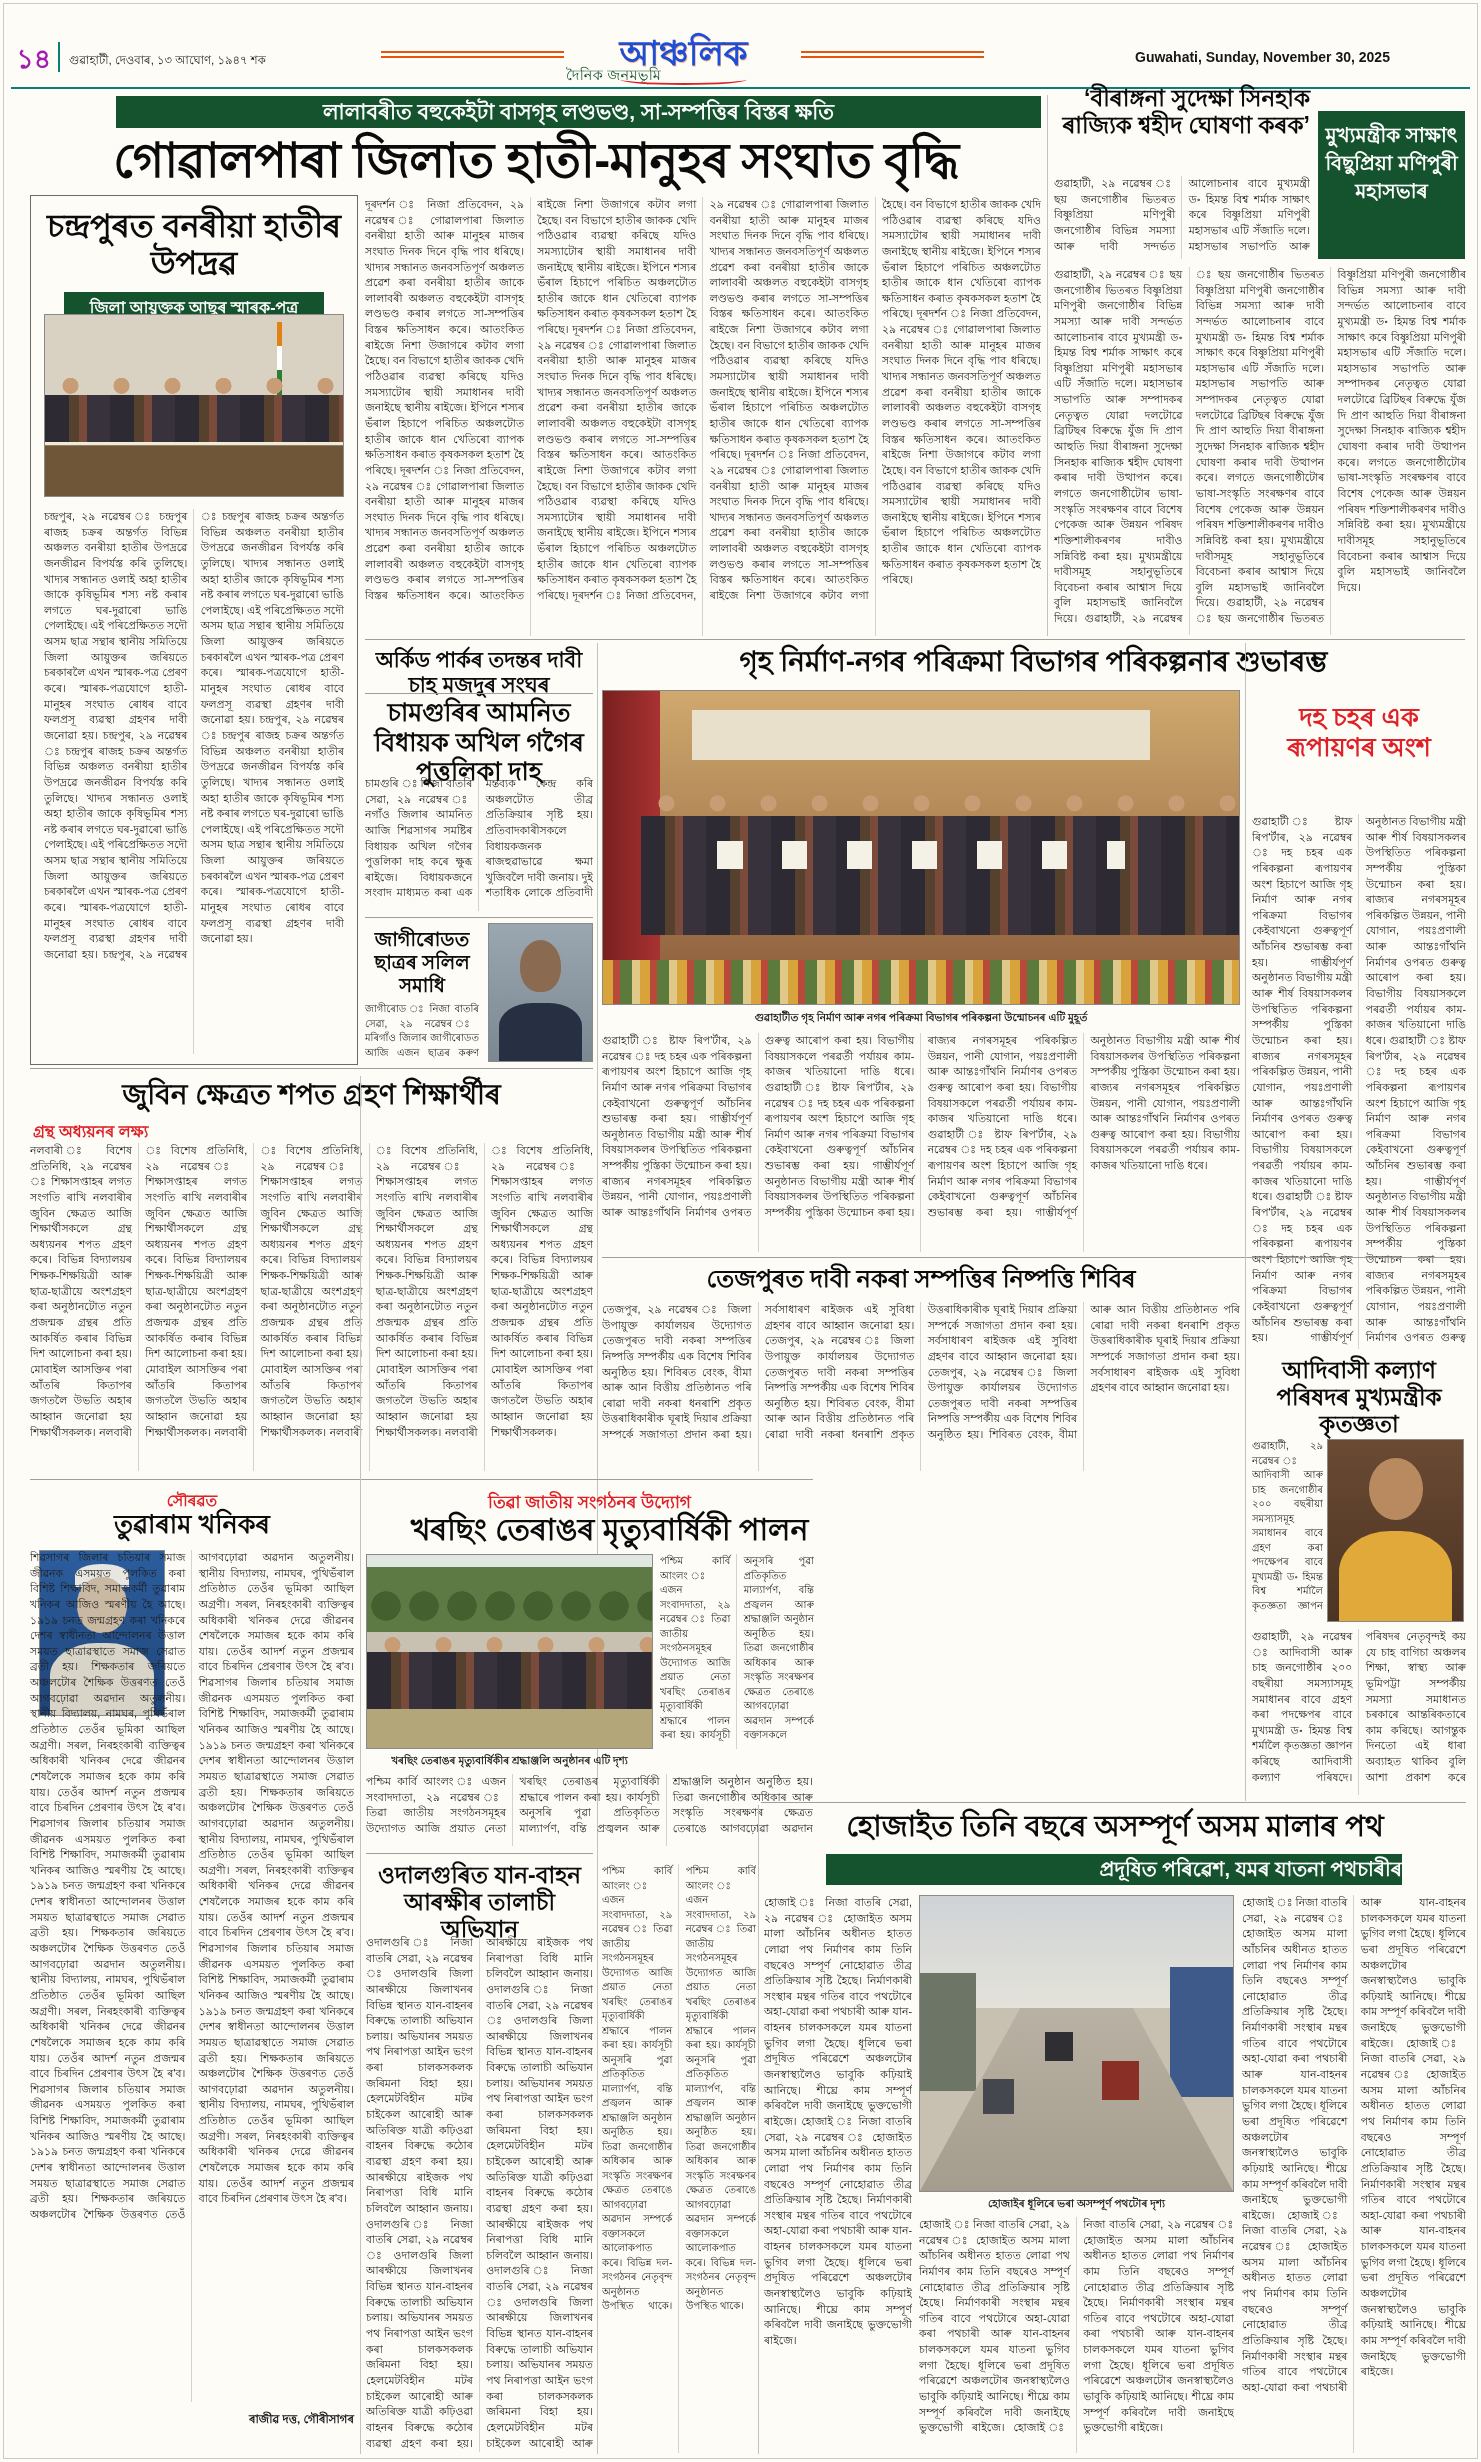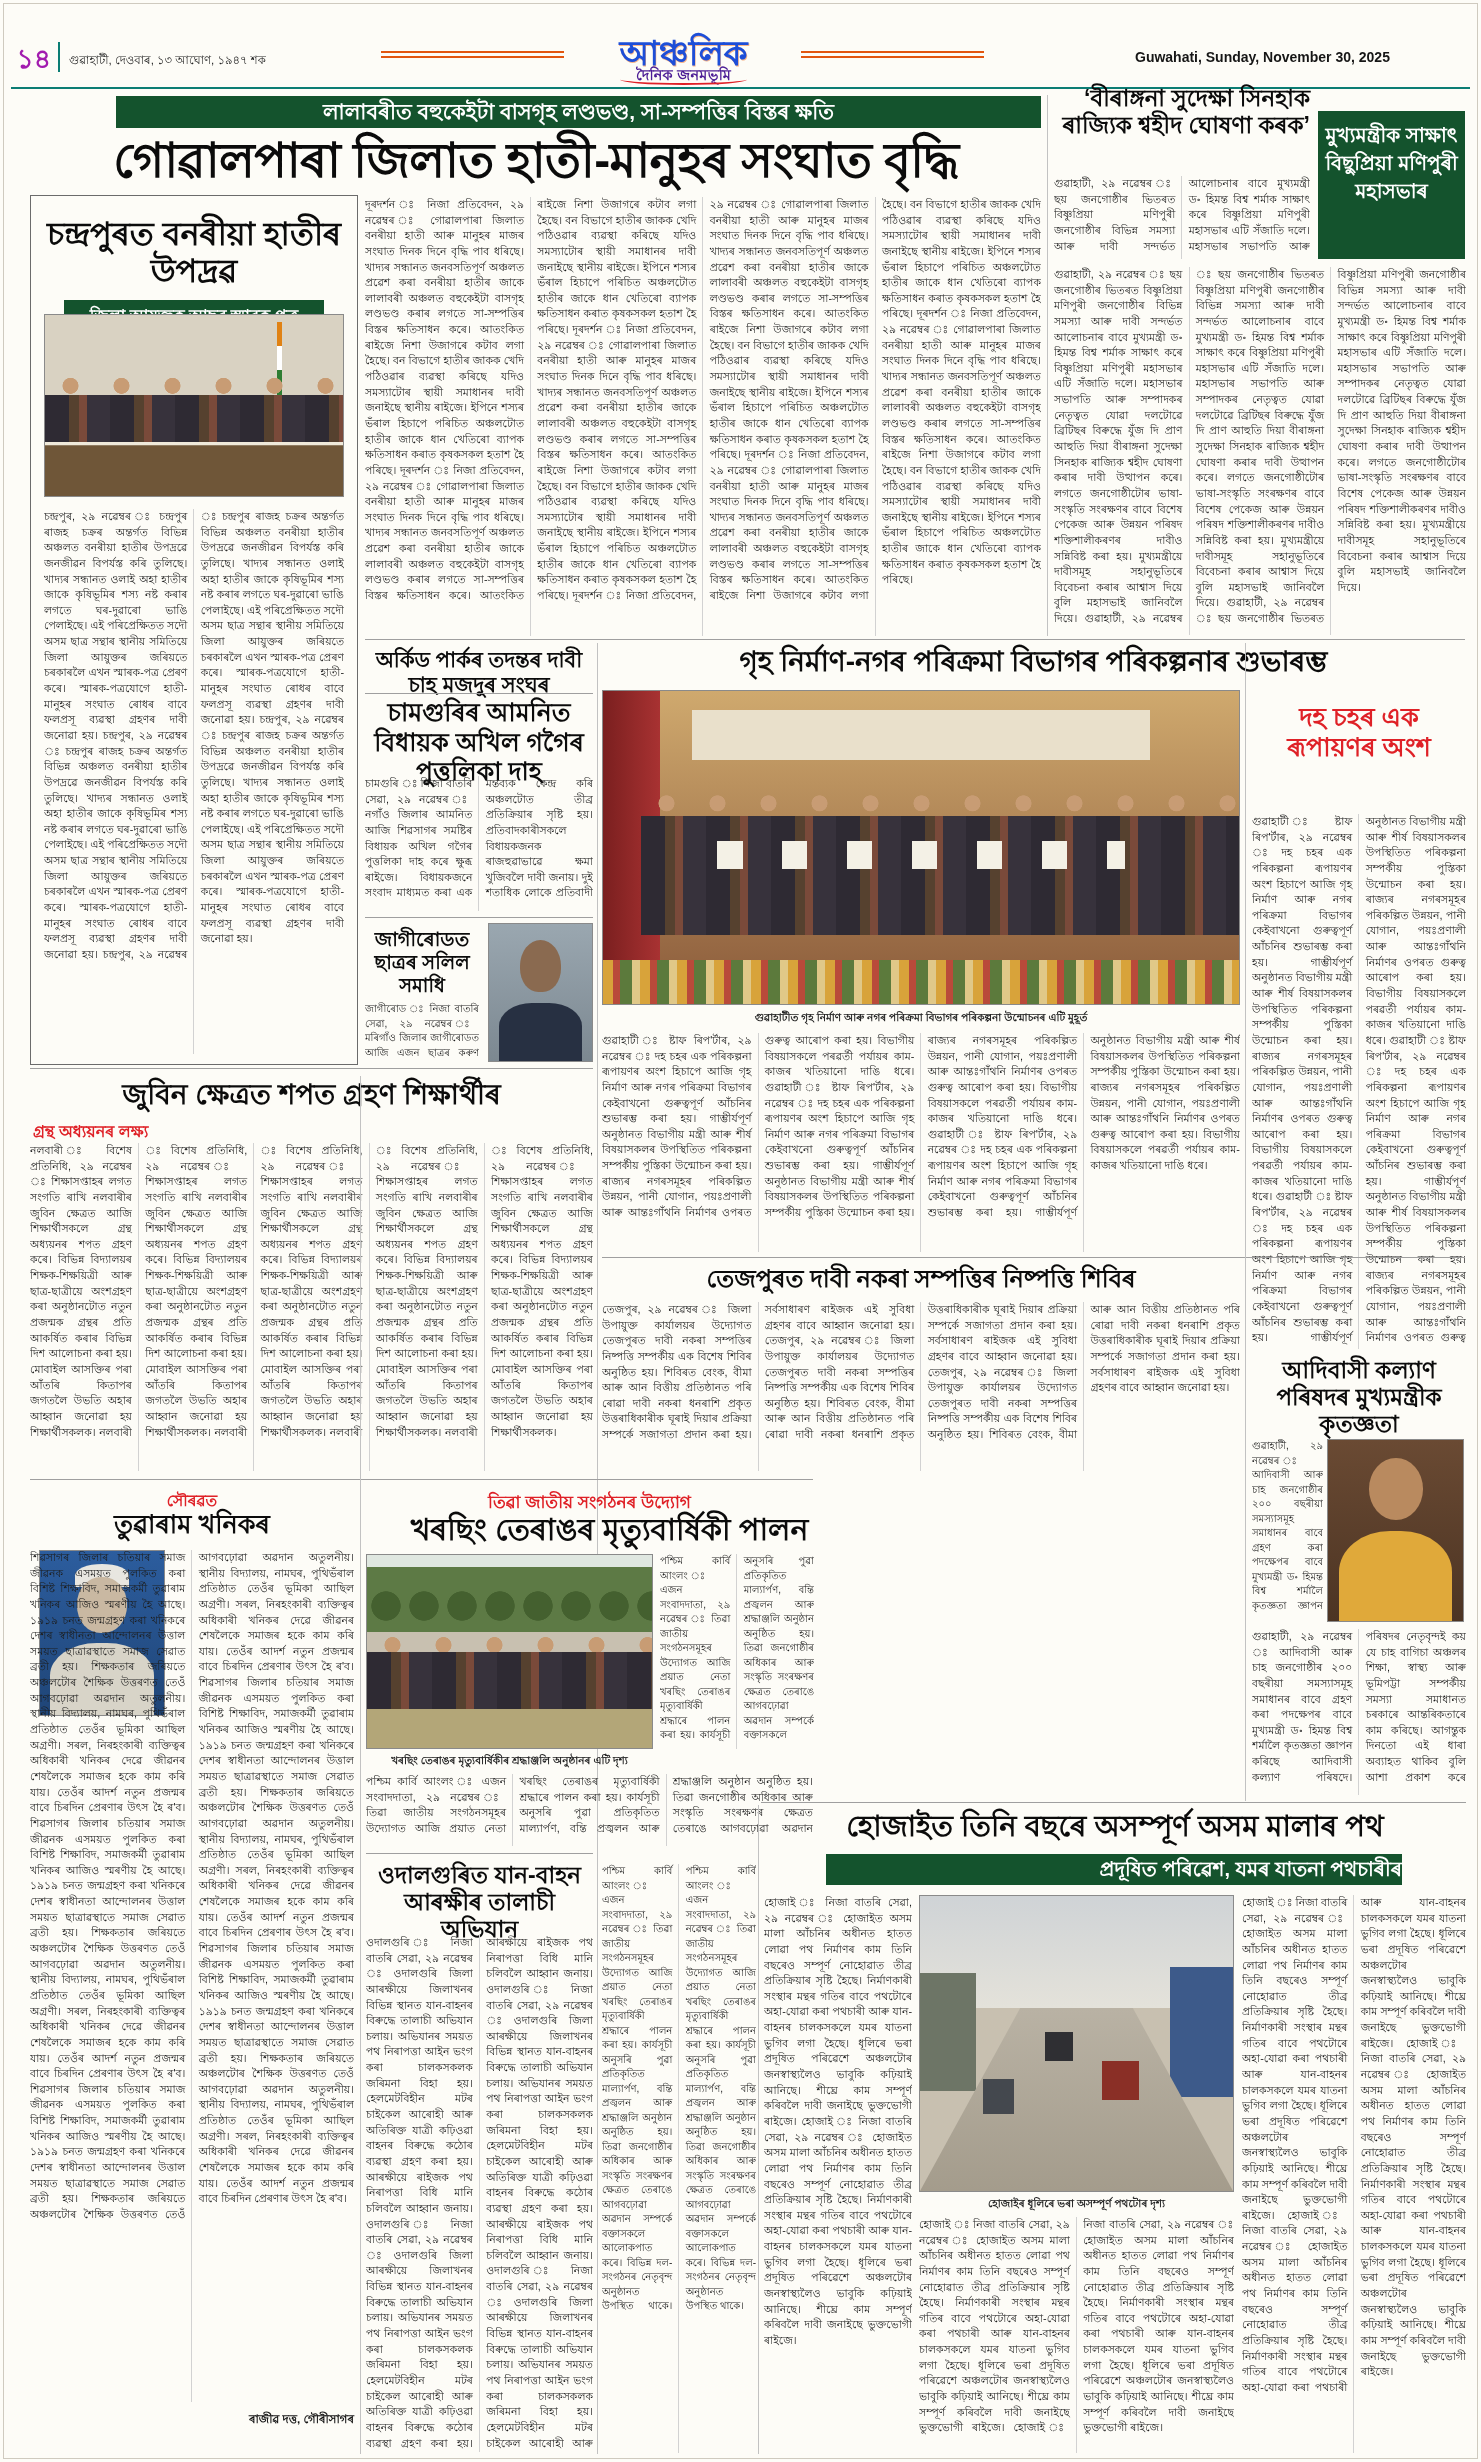--- a/index.html
+++ b/index.html
@@ -14,21 +14,21 @@
 .red{color:#df2127}
 .redbg{background:#14532d;color:#fff}
 .caption{font-size:10.5px;font-weight:700;text-align:center;color:#242424;overflow:hidden}
 .photo{position:absolute;overflow:hidden;background:#c8c0b0;border:0.6px solid #8a8a8a}
 .ph-part{position:absolute}
 
 .pageno{font-weight:800;color:#a21caf;font-size:26.6px}
 .hdr-date{font-size:11.6px;color:#232323}
 .mast{font-weight:800;color:#1d4ed8;text-shadow:0.6px 0.6px 0 #f7b489}
 .mastline{height:7.2px;border-top:2.2px solid #e2560f;border-bottom:2.2px solid #e2560f}
-.papername{font-weight:700;color:#4c1d95;letter-spacing:0.3px;text-align:center}
+.papername{font-weight:400;color:#14532d;letter-spacing:0.3px;text-align:left}
 .swirl{height:5.5px;border-bottom:2.2px solid #df2127;border-radius:0 0 50% 50%/0 0 5.5px 5.5px}
 
 .band-heads{background-image:radial-gradient(circle at 50% 55%,#c89c74 7.7px,rgba(0,0,0,0) 8.3px);background-size:51px 100%;background-repeat:repeat-x}
 .band-bodies{background:repeating-linear-gradient(90deg,#2e2a33 0 24px,#56412f 24px 34px,#7a4a3a 34px 42px,#37323c 42px 65px)}
 .flowers{background:repeating-linear-gradient(90deg,#d8a33a 0 10px,#b94a3a 10px 16.6px,#5c7a3c 16.6px 29px,#e0c888 29px 37px)}
 .trees{background-image:radial-gradient(circle at 50% 60%,#44602f 14.4px,rgba(0,0,0,0) 15px);background-size:38px 100%;background-repeat:repeat-x}
 </style>
 </head>
 <body>
 
@@ -43,21 +43,21 @@
 <div class="abs papername" style="left:566px;top:64px;width:235px;font-size:14.4px">দৈনিক জনমভূমি</div>
 <div class="abs swirl" style="left:620px;top:79px;width:127px"></div>
 <div class="abs" style="left:1135px;top:49px;width:332px;font-size:14px;font-weight:700">Guwahati, Sunday, November 30, 2025</div>
 <div class="abs" style="left:11px;top:87px;width:1459px;height:2.2px;background:#0b7d74"></div>
 
 <div class="abs redbg" style="left:116px;top:96px;width:925px;height:32px;font-size:21px;font-weight:800;text-align:center;line-height:32px">লালাবৰীত বহুকেইটা বাসগৃহ লণ্ডভণ্ড, সা-সম্পত্তিৰ বিস্তৰ ক্ষতি</div>
 <div class="abs hl" style="left:30px;top:133px;width:1012px;font-size:48px;letter-spacing:-0.6px">গোৱালপাৰা জিলাত হাতী-মানুহৰ সংঘাত বৃদ্ধি</div>
 <div class="abs bodytxt c4" style="left:365px;top:197px;width:676px;height:439px">দূৰদৰ্শন ঃ নিজা প্ৰতিবেদন, ২৯ নৱেম্বৰ ঃ গোৱালপাৰা জিলাত বনৰীয়া হাতী আৰু মানুহৰ মাজৰ সংঘাত দিনক দিনে বৃদ্ধি পাব ধৰিছে। খাদ্যৰ সন্ধানত জনবসতিপূৰ্ণ অঞ্চলত প্ৰৱেশ কৰা বনৰীয়া হাতীৰ জাকে লালাবৰী অঞ্চলত বহুকেইটা বাসগৃহ লণ্ডভণ্ড কৰাৰ লগতে সা-সম্পত্তিৰ বিস্তৰ ক্ষতিসাধন কৰে। আতংকিত ৰাইজে নিশা উজাগৰে কটাব লগা হৈছে। বন বিভাগে হাতীৰ জাকক খেদি পঠিওৱাৰ ব্যৱস্থা কৰিছে যদিও সমস্যাটোৰ স্থায়ী সমাধানৰ দাবী জনাইছে স্থানীয় ৰাইজে। ইপিনে শস্যৰ ভঁৰাল হিচাপে পৰিচিত অঞ্চলটোত হাতীৰ জাকে ধান খেতিৰো ব্যাপক ক্ষতিসাধন কৰাত কৃষকসকল হতাশ হৈ পৰিছে। দূৰদৰ্শন ঃ নিজা প্ৰতিবেদন, ২৯ নৱেম্বৰ ঃ গোৱালপাৰা জিলাত বনৰীয়া হাতী আৰু মানুহৰ মাজৰ সংঘাত দিনক দিনে বৃদ্ধি পাব ধৰিছে। খাদ্যৰ সন্ধানত জনবসতিপূৰ্ণ অঞ্চলত প্ৰৱেশ কৰা বনৰীয়া হাতীৰ জাকে লালাবৰী অঞ্চলত বহুকেইটা বাসগৃহ লণ্ডভণ্ড কৰাৰ লগতে সা-সম্পত্তিৰ বিস্তৰ ক্ষতিসাধন কৰে। আতংকিত ৰাইজে নিশা উজাগৰে কটাব লগা হৈছে। বন বিভাগে হাতীৰ জাকক খেদি পঠিওৱাৰ ব্যৱস্থা কৰিছে যদিও সমস্যাটোৰ স্থায়ী সমাধানৰ দাবী জনাইছে স্থানীয় ৰাইজে। ইপিনে শস্যৰ ভঁৰাল হিচাপে পৰিচিত অঞ্চলটোত হাতীৰ জাকে ধান খেতিৰো ব্যাপক ক্ষতিসাধন কৰাত কৃষকসকল হতাশ হৈ পৰিছে। দূৰদৰ্শন ঃ নিজা প্ৰতিবেদন, ২৯ নৱেম্বৰ ঃ গোৱালপাৰা জিলাত বনৰীয়া হাতী আৰু মানুহৰ মাজৰ সংঘাত দিনক দিনে বৃদ্ধি পাব ধৰিছে। খাদ্যৰ সন্ধানত জনবসতিপূৰ্ণ অঞ্চলত প্ৰৱেশ কৰা বনৰীয়া হাতীৰ জাকে লালাবৰী অঞ্চলত বহুকেইটা বাসগৃহ লণ্ডভণ্ড কৰাৰ লগতে সা-সম্পত্তিৰ বিস্তৰ ক্ষতিসাধন কৰে। আতংকিত ৰাইজে নিশা উজাগৰে কটাব লগা হৈছে। বন বিভাগে হাতীৰ জাকক খেদি পঠিওৱাৰ ব্যৱস্থা কৰিছে যদিও সমস্যাটোৰ স্থায়ী সমাধানৰ দাবী জনাইছে স্থানীয় ৰাইজে। ইপিনে শস্যৰ ভঁৰাল হিচাপে পৰিচিত অঞ্চলটোত হাতীৰ জাকে ধান খেতিৰো ব্যাপক ক্ষতিসাধন কৰাত কৃষকসকল হতাশ হৈ পৰিছে। দূৰদৰ্শন ঃ নিজা প্ৰতিবেদন, ২৯ নৱেম্বৰ ঃ গোৱালপাৰা জিলাত বনৰীয়া হাতী আৰু মানুহৰ মাজৰ সংঘাত দিনক দিনে বৃদ্ধি পাব ধৰিছে। খাদ্যৰ সন্ধানত জনবসতিপূৰ্ণ অঞ্চলত প্ৰৱেশ কৰা বনৰীয়া হাতীৰ জাকে লালাবৰী অঞ্চলত বহুকেইটা বাসগৃহ লণ্ডভণ্ড কৰাৰ লগতে সা-সম্পত্তিৰ বিস্তৰ ক্ষতিসাধন কৰে। আতংকিত ৰাইজে নিশা উজাগৰে কটাব লগা হৈছে। বন বিভাগে হাতীৰ জাকক খেদি পঠিওৱাৰ ব্যৱস্থা কৰিছে যদিও সমস্যাটোৰ স্থায়ী সমাধানৰ দাবী জনাইছে স্থানীয় ৰাইজে। ইপিনে শস্যৰ ভঁৰাল হিচাপে পৰিচিত অঞ্চলটোত হাতীৰ জাকে ধান খেতিৰো ব্যাপক ক্ষতিসাধন কৰাত কৃষকসকল হতাশ হৈ পৰিছে। দূৰদৰ্শন ঃ নিজা প্ৰতিবেদন, ২৯ নৱেম্বৰ ঃ গোৱালপাৰা জিলাত বনৰীয়া হাতী আৰু মানুহৰ মাজৰ সংঘাত দিনক দিনে বৃদ্ধি পাব ধৰিছে। খাদ্যৰ সন্ধানত জনবসতিপূৰ্ণ অঞ্চলত প্ৰৱেশ কৰা বনৰীয়া হাতীৰ জাকে লালাবৰী অঞ্চলত বহুকেইটা বাসগৃহ লণ্ডভণ্ড কৰাৰ লগতে সা-সম্পত্তিৰ বিস্তৰ ক্ষতিসাধন কৰে। আতংকিত ৰাইজে নিশা উজাগৰে কটাব লগা হৈছে। বন বিভাগে হাতীৰ জাকক খেদি পঠিওৱাৰ ব্যৱস্থা কৰিছে যদিও সমস্যাটোৰ স্থায়ী সমাধানৰ দাবী জনাইছে স্থানীয় ৰাইজে। ইপিনে শস্যৰ ভঁৰাল হিচাপে পৰিচিত অঞ্চলটোত হাতীৰ জাকে ধান খেতিৰো ব্যাপক ক্ষতিসাধন কৰাত কৃষকসকল হতাশ হৈ পৰিছে। দূৰদৰ্শন ঃ নিজা প্ৰতিবেদন, ২৯ নৱেম্বৰ ঃ গোৱালপাৰা জিলাত বনৰীয়া হাতী আৰু মানুহৰ মাজৰ সংঘাত দিনক দিনে বৃদ্ধি পাব ধৰিছে। খাদ্যৰ সন্ধানত জনবসতিপূৰ্ণ অঞ্চলত প্ৰৱেশ কৰা বনৰীয়া হাতীৰ জাকে লালাবৰী অঞ্চলত বহুকেইটা বাসগৃহ লণ্ডভণ্ড কৰাৰ লগতে সা-সম্পত্তিৰ বিস্তৰ ক্ষতিসাধন কৰে। আতংকিত ৰাইজে নিশা উজাগৰে কটাব লগা হৈছে। বন বিভাগে হাতীৰ জাকক খেদি পঠিওৱাৰ ব্যৱস্থা কৰিছে যদিও সমস্যাটোৰ স্থায়ী সমাধানৰ দাবী জনাইছে স্থানীয় ৰাইজে। ইপিনে শস্যৰ ভঁৰাল হিচাপে পৰিচিত অঞ্চলটোত হাতীৰ জাকে ধান খেতিৰো ব্যাপক ক্ষতিসাধন কৰাত কৃষকসকল হতাশ হৈ পৰিছে।</div>
 
 <div class="abs" style="left:30px;top:195px;width:328px;height:870px;border:1.1px solid #6b6b6b;padding:7.7px">
-  <div class="hl" style="font-size:32px;margin-top:12px">চন্দ্ৰপুৰত বনৰীয়া হাতীৰ উপদ্ৰৱ</div>
+  <div class="hl" style="font-size:32px;margin-top:4px">চন্দ্ৰপুৰত বনৰীয়া হাতীৰ উপদ্ৰৱ</div>
   <div class="redbg" style="margin:8.9px auto 0;width:260px;font-size:16px;font-weight:800;text-align:center;padding:3.3px 2.2px">জিলা আয়ুক্তক আছুৰ স্মাৰক-পত্ৰ</div>
 </div>
 <div class="photo" style="left:44px;top:314px;width:300px;height:183px">
   <div class="ph-part" style="left:0;top:0;width:100%;height:45%;background:#d9d2c2"></div>
   <div class="ph-part" style="left:78%;top:4%;width:4.4px;height:40%;background:linear-gradient(#e08214 33%,#fff 33% 66%,#2e7d32 66%)"></div>
   <div class="ph-part band-heads" style="left:0;top:28%;width:100%;height:20%"></div>
   <div class="ph-part band-bodies" style="left:0;top:44%;width:100%;height:28%"></div>
   <div class="ph-part" style="left:0;top:70%;width:100%;height:30%;background:#6f5638;box-shadow:inset 0 3.3px 0 #efe9da"></div>
 </div>
 <div class="abs bodytxt c2" style="left:44px;top:509px;width:300px;height:545px">চন্দ্ৰপুৰ, ২৯ নৱেম্বৰ ঃ চন্দ্ৰপুৰ ৰাজহ চক্ৰৰ অন্তৰ্গত বিভিন্ন অঞ্চলত বনৰীয়া হাতীৰ উপদ্ৰৱে জনজীৱন বিপৰ্যস্ত কৰি তুলিছে। খাদ্যৰ সন্ধানত ওলাই অহা হাতীৰ জাকে কৃষিভূমিৰ শস্য নষ্ট কৰাৰ লগতে ঘৰ-দুৱাৰো ভাঙি পেলাইছে। এই পৰিপ্ৰেক্ষিতত সদৌ অসম ছাত্ৰ সন্থাৰ স্থানীয় সমিতিয়ে জিলা আয়ুক্তৰ জৰিয়তে চৰকাৰলৈ এখন স্মাৰক-পত্ৰ প্ৰেৰণ কৰে। স্মাৰক-পত্ৰযোগে হাতী-মানুহৰ সংঘাত ৰোধৰ বাবে ফলপ্ৰসূ ব্যৱস্থা গ্ৰহণৰ দাবী জনোৱা হয়। চন্দ্ৰপুৰ, ২৯ নৱেম্বৰ ঃ চন্দ্ৰপুৰ ৰাজহ চক্ৰৰ অন্তৰ্গত বিভিন্ন অঞ্চলত বনৰীয়া হাতীৰ উপদ্ৰৱে জনজীৱন বিপৰ্যস্ত কৰি তুলিছে। খাদ্যৰ সন্ধানত ওলাই অহা হাতীৰ জাকে কৃষিভূমিৰ শস্য নষ্ট কৰাৰ লগতে ঘৰ-দুৱাৰো ভাঙি পেলাইছে। এই পৰিপ্ৰেক্ষিতত সদৌ অসম ছাত্ৰ সন্থাৰ স্থানীয় সমিতিয়ে জিলা আয়ুক্তৰ জৰিয়তে চৰকাৰলৈ এখন স্মাৰক-পত্ৰ প্ৰেৰণ কৰে। স্মাৰক-পত্ৰযোগে হাতী-মানুহৰ সংঘাত ৰোধৰ বাবে ফলপ্ৰসূ ব্যৱস্থা গ্ৰহণৰ দাবী জনোৱা হয়। চন্দ্ৰপুৰ, ২৯ নৱেম্বৰ ঃ চন্দ্ৰপুৰ ৰাজহ চক্ৰৰ অন্তৰ্গত বিভিন্ন অঞ্চলত বনৰীয়া হাতীৰ উপদ্ৰৱে জনজীৱন বিপৰ্যস্ত কৰি তুলিছে। খাদ্যৰ সন্ধানত ওলাই অহা হাতীৰ জাকে কৃষিভূমিৰ শস্য নষ্ট কৰাৰ লগতে ঘৰ-দুৱাৰো ভাঙি পেলাইছে। এই পৰিপ্ৰেক্ষিতত সদৌ অসম ছাত্ৰ সন্থাৰ স্থানীয় সমিতিয়ে জিলা আয়ুক্তৰ জৰিয়তে চৰকাৰলৈ এখন স্মাৰক-পত্ৰ প্ৰেৰণ কৰে। স্মাৰক-পত্ৰযোগে হাতী-মানুহৰ সংঘাত ৰোধৰ বাবে ফলপ্ৰসূ ব্যৱস্থা গ্ৰহণৰ দাবী জনোৱা হয়। চন্দ্ৰপুৰ, ২৯ নৱেম্বৰ ঃ চন্দ্ৰপুৰ ৰাজহ চক্ৰৰ অন্তৰ্গত বিভিন্ন অঞ্চলত বনৰীয়া হাতীৰ উপদ্ৰৱে জনজীৱন বিপৰ্যস্ত কৰি তুলিছে। খাদ্যৰ সন্ধানত ওলাই অহা হাতীৰ জাকে কৃষিভূমিৰ শস্য নষ্ট কৰাৰ লগতে ঘৰ-দুৱাৰো ভাঙি পেলাইছে। এই পৰিপ্ৰেক্ষিতত সদৌ অসম ছাত্ৰ সন্থাৰ স্থানীয় সমিতিয়ে জিলা আয়ুক্তৰ জৰিয়তে চৰকাৰলৈ এখন স্মাৰক-পত্ৰ প্ৰেৰণ কৰে। স্মাৰক-পত্ৰযোগে হাতী-মানুহৰ সংঘাত ৰোধৰ বাবে ফলপ্ৰসূ ব্যৱস্থা গ্ৰহণৰ দাবী জনোৱা হয়।</div>

